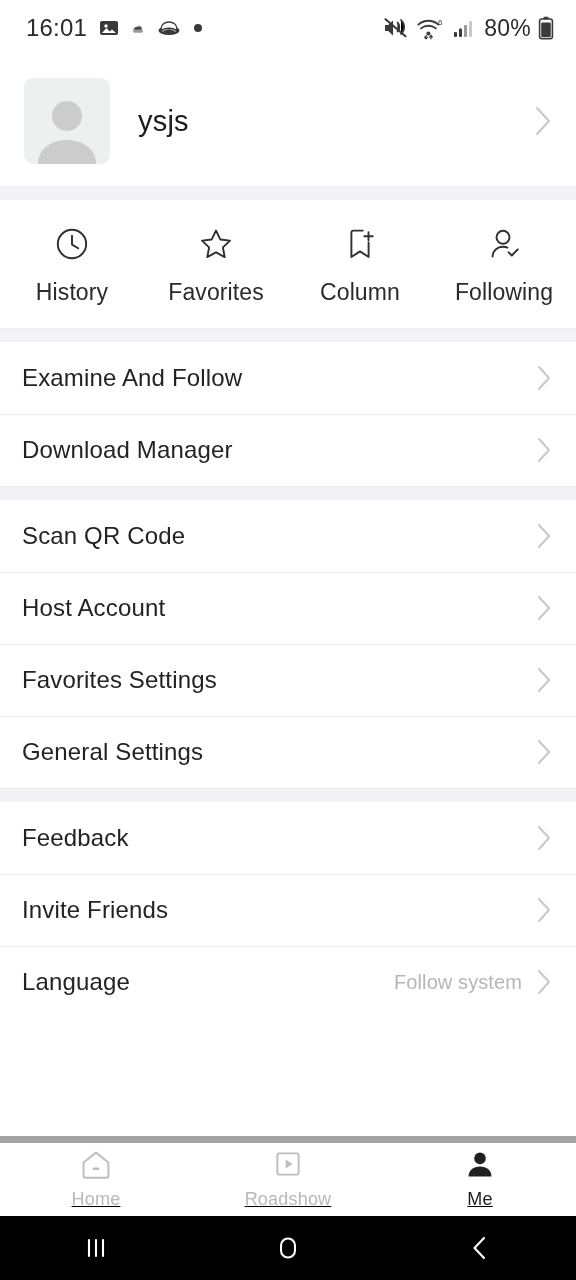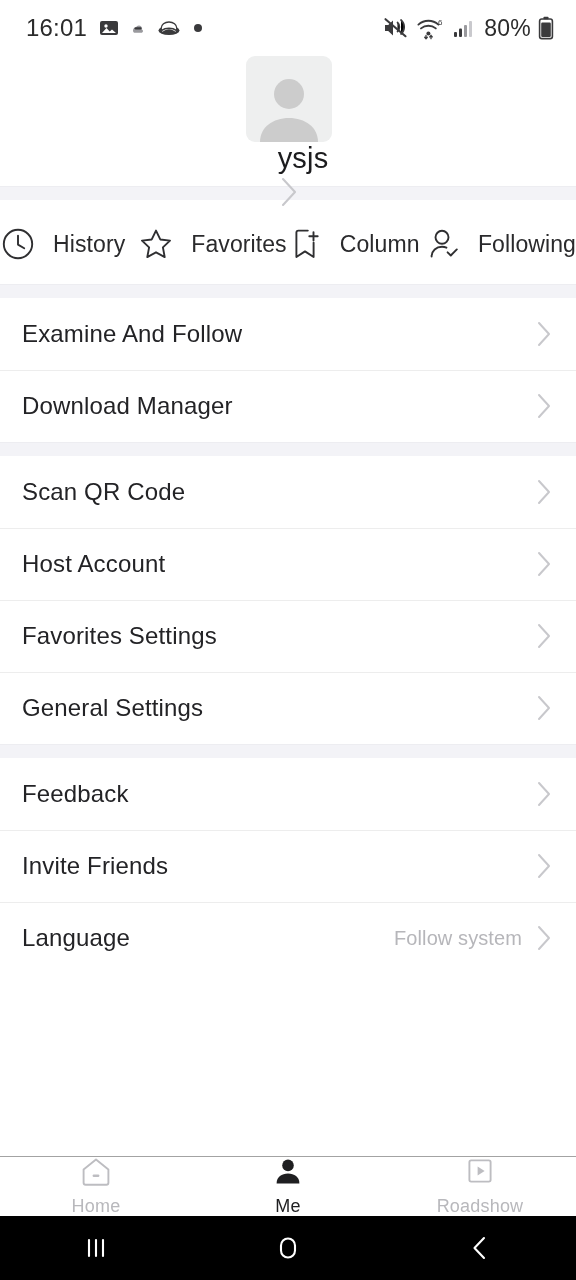--- a/index.html
+++ b/index.html
@@ -20,41 +20,41 @@
   }
   .sb-left { display:flex; align-items:center; gap:12px; }
   .sb-clock { font-size:24px; letter-spacing:.2px; color:#2b2b2b; }
   .sb-right { display:flex; align-items:center; gap:7px; }
   .sb-batt-text { font-size:23px; color:#2b2b2b; letter-spacing:.2px;text-align:right; }
   .ico { display:block; }
 
   
   #profile-row {
     height:130px; display:flex; align-items:center;
-    padding:0 22px 0 24px; background:#fff;flex-direction:column;
+    padding:0 22px 0 24px; background:#fff;
   }
   #avatar {
     width:86px; height:86px; border-radius:9px; background:#eeefef;
     flex:0 0 auto; display:flex; align-items:flex-end; justify-content:center;
     overflow:hidden;
   }
   #profile-name {
     flex:1 1 auto; font-size:29px; color:#1c1c1e;
     margin-left:28px; letter-spacing:.2px;
   }
 
   
   .band { height:14px; background:#f3f3f7; border-top:1px solid #ededf1; }
 
   
   #quick-actions {
     display:flex; background:#fff; padding:26px 0 22px 0;
   }
   .qa-item {
-    flex:1 1 0; display:flex; 
+    flex:1 1 0; display:flex; flex-direction:column;
     align-items:center; gap:17px; cursor:pointer;
   }
   .qa-label { font-size:23px; color:#2a2a2c; letter-spacing:.1px; }
 
   
   #scroll-area { position:relative; height:804px; overflow:hidden; background:#fff; }
   .group { background:#fff; }
   .row {
     position:relative; height:72px; display:flex; align-items:center;
     padding:0 22px 0 22px; background:#fff; cursor:pointer;
@@ -62,23 +62,24 @@
   .row + .row::before {
     content:""; position:absolute; left:0; right:0; top:0;
     height:1px; background:#ededed;
   }
   .row-label { flex:1 1 auto; font-size:24px; color:#232326; letter-spacing:.15px; }
   .row-value { font-size:20px; color:#b6b6ba; margin-right:12px; letter-spacing:.1px; }
   .chev { flex:0 0 auto; display:block; }
 
   
   #tab-bar {
-    position:absolute; left:0; right:0; bottom:64px; height:60px;
+    position:absolute; left:0; right:0; bottom:64px; height:80px;
     background:#fff; display:flex; align-items:center;
-    border-top:1px solid #a3a3a3;
+    border-top:7px solid #a3a3a3;
+    text-decoration:underline;
   }
   .tab {
     flex:1 1 0; display:flex; flex-direction:column;
     align-items:center; gap:8px; cursor:pointer;
   }
   .tab-label { font-size:18px; letter-spacing:.2px; }
   .tab.inactive .tab-label { color:#b8b8bc; }
   .tab.active .tab-label { color:#1f1f21; }
 
   
@@ -330,38 +331,38 @@
     <div class="tab inactive">
       <span>
         <svg class="ico" width="34" height="32" viewBox="0 0 34 32">
           <path d="M4.6 13.4L17 3.4l12.4 10v13.4a2 2 0 01-2 2H6.6a2 2 0 01-2-2z" fill="none" stroke="#bdbdc1" stroke-width="1.9" stroke-linejoin="round"></path>
           <rect x="13.6" y="18.4" width="6.8" height="2.6" rx="1.2" fill="#bdbdc1"></rect>
         </svg>
       </span>
       <span class="tab-label">Home</span>
     </div>
 
+    <div class="tab inactive">
+      <span>
+        <svg class="ico" width="34" height="32" viewBox="0 0 34 32">
+          <rect x="6.4" y="4.4" width="21.2" height="21.2" rx="1.8" fill="none" stroke="#bdbdc1" stroke-width="1.9"></rect>
+          <path d="M14.6 10.4l7 4.6-7 4.6z" fill="#bdbdc1"></path>
+        </svg>
+      </span>
+      <span class="tab-label">Roadshow</span>
+    </div>
+
     <div class="tab active">
       <span>
         <svg class="ico" width="34" height="32" viewBox="0 0 34 32">
           <circle cx="17" cy="9.4" r="5.8" fill="#1f1f21"></circle>
           <path d="M5.6 27.4c0-6.3 5.1-9.8 11.4-9.8s11.4 3.5 11.4 9.8z" fill="#1f1f21"></path>
         </svg>
       </span>
       <span class="tab-label">Me</span>
-    </div>
-
-    <div class="tab inactive">
-      <span>
-        <svg class="ico" width="34" height="32" viewBox="0 0 34 32">
-          <rect x="6.4" y="4.4" width="21.2" height="21.2" rx="1.8" fill="none" stroke="#bdbdc1" stroke-width="1.9"></rect>
-          <path d="M14.6 10.4l7 4.6-7 4.6z" fill="#bdbdc1"></path>
-        </svg>
-      </span>
-      <span class="tab-label">Roadshow</span>
     </div>
   </div>
 
   <div id="android-nav">
     <div class="nav-btn">
       <span>
         <svg class="ico" width="34" height="28" viewBox="0 0 34 28">
           <g stroke="#ffffff" stroke-width="2.1" stroke-linecap="round">
             <path d="M10 6v16M17 6v16M24 6v16"></path>
           </g>

